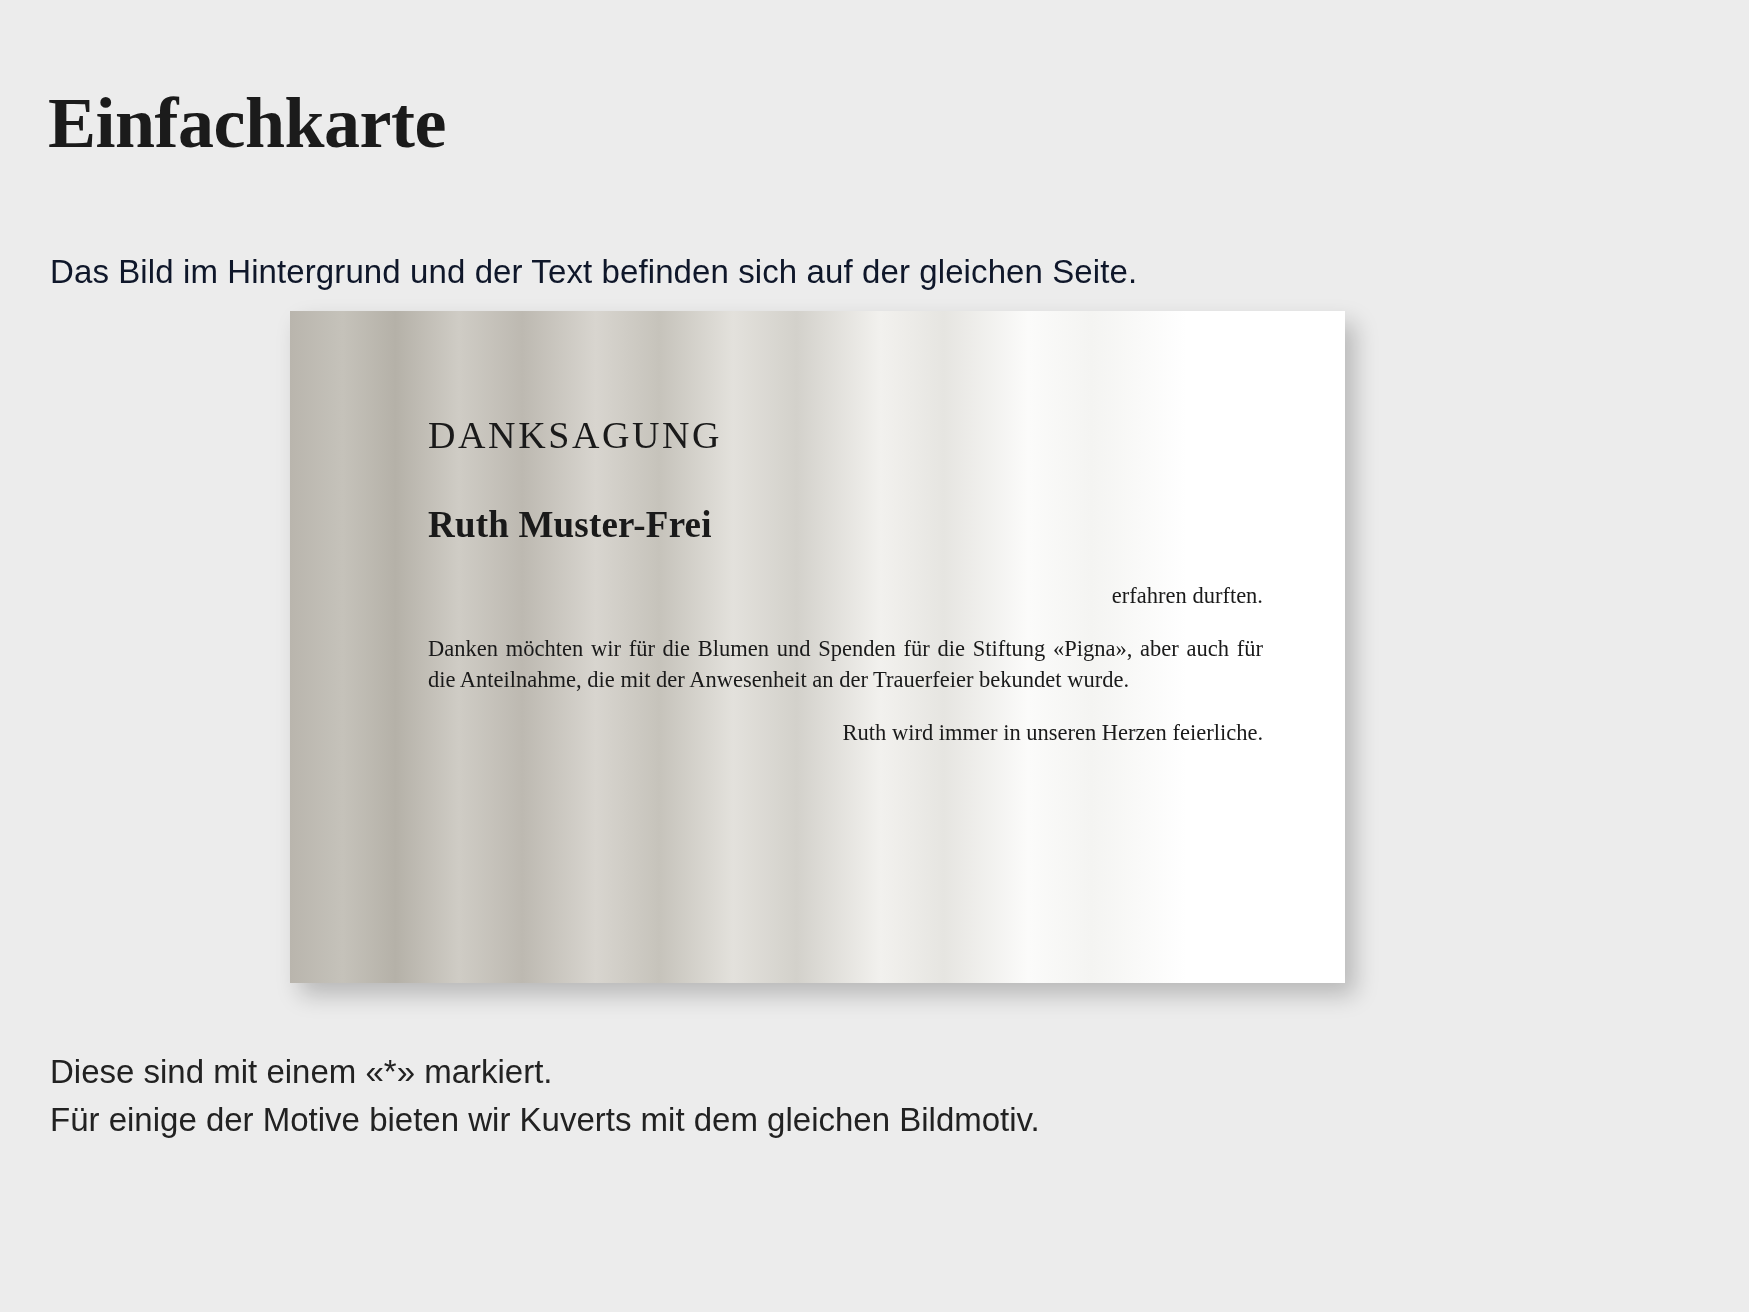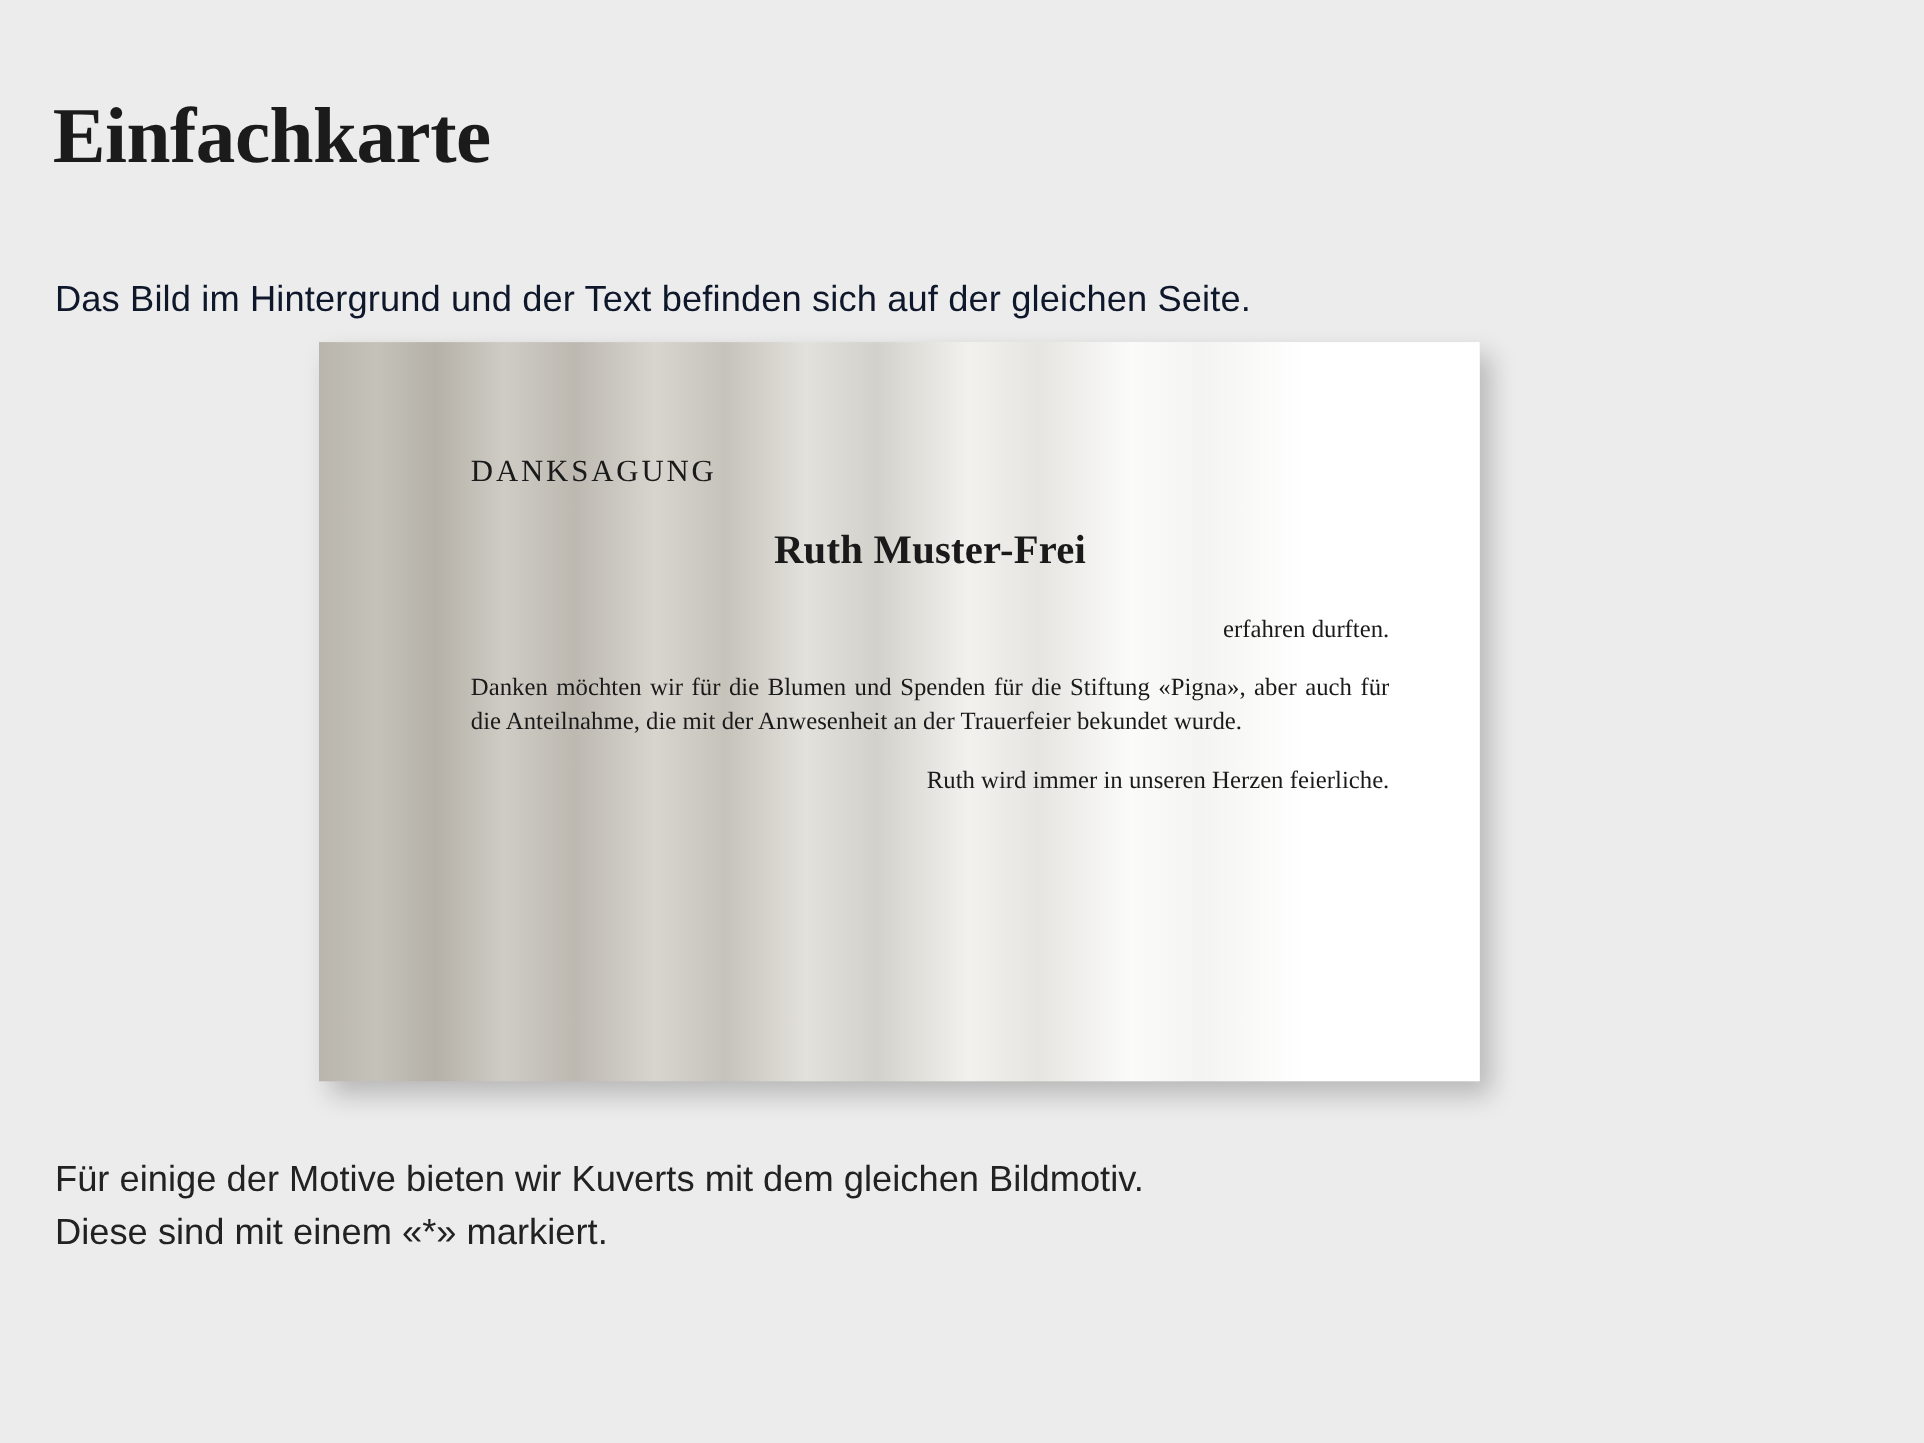--- a/index.html
+++ b/index.html
@@ -72,39 +72,39 @@
   }
   .card-inner {
     position: absolute;
     left: 138px;
     top: 102px;
     width: 835px;
     font-family: "Liberation Serif", serif;
     color: #1a1a1a;
   }
   .card-heading {
-    font-size: 28px;
+    font-size: 38px;
     letter-spacing: 2.6px;
     margin: 0 0 28px 0;
     font-weight: 400;
   }
   .card-para {
     font-size: 22.5px;
     line-height: 1.38;
     margin: 0 0 22px 0;
     text-align: justify;
   }
   .card-para.nojust {
     text-align: right;
   }
   .card-name {
-    text-align: center;
+    text-align: left;
     font-size: 37px;
     font-weight: 700;
-    margin: 34px 0 34px 0;
+    margin: 46px 0 34px 0;
     letter-spacing: 0.2px;
   }
   .bottom-note {
     position: absolute;
     left: 50px;
     top: 1048px;
     font-size: 33px;
     line-height: 1.45;
     color: #222;
   }
@@ -128,17 +128,17 @@
         <div class="card-name">Ruth Muster-Frei</div>
         <p class="card-para nojust">erfahren durften.</p>
         <p class="card-para">Danken möchten wir für die Blumen und Spenden für die Stiftung «Pigna», aber auch für die Anteilnahme, die mit der Anwesenheit an der Trauerfeier bekundet wurde.</p>
         <p class="card-para nojust">Ruth wird immer in unseren Herzen feierliche.</p>
 
       </div>
     </div>
   </div>
 
   <div class="bottom-note">
+    <span>Diese sind mit einem «*» markiert.</span>
     <span>Für einige der Motive bieten wir Kuverts mit dem gleichen Bildmotiv.</span>
-    <span>Diese sind mit einem «*» markiert.</span>
   </div>
 
 </div>
 
 </body></html>

